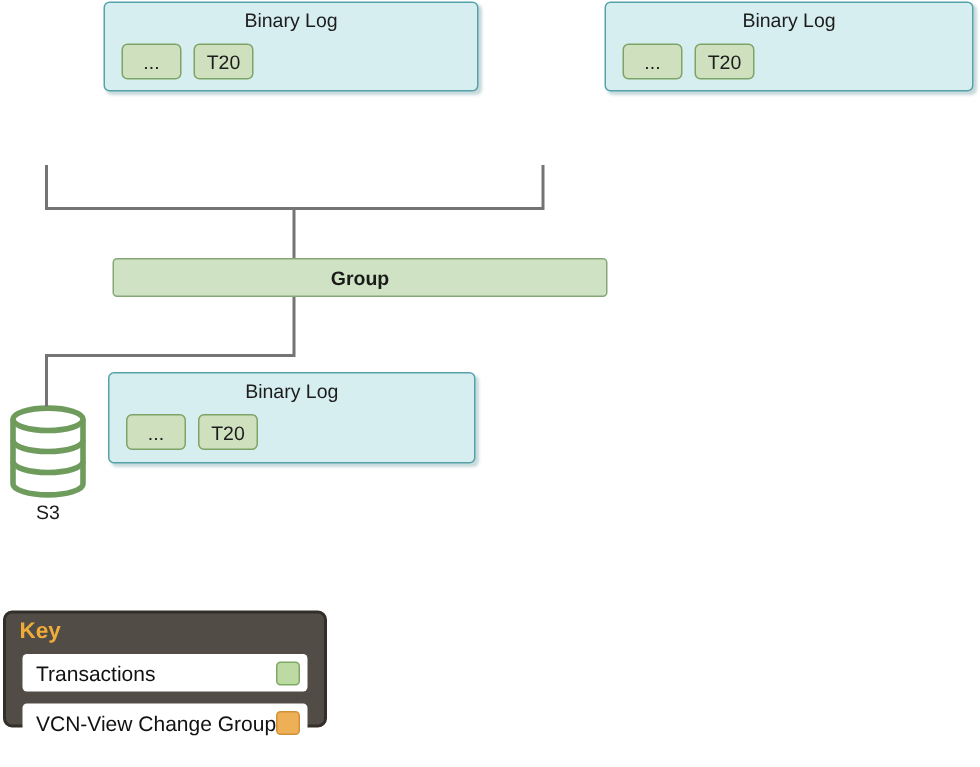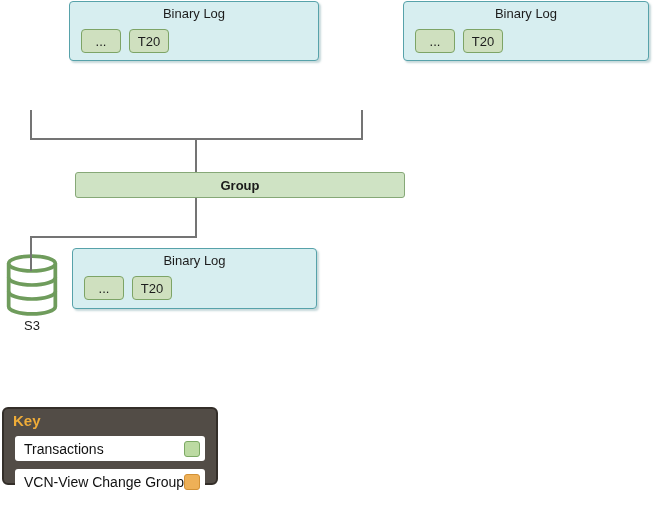--- a/index.html
+++ b/index.html
@@ -168,21 +168,21 @@
   <div class="binlog" style="left:72px; top:248px; width:245px; height:61px;">
     <div class="binlog-title">Binary Log</div>
     <div class="binlog-entries">
       <div class="txn-box">...</div>
       <div class="txn-box">T20</div>
     </div>
   </div>
 
 
 
-  <div class="server" style="left:3px; top:254px;">
+  <div class="server" style="left:3px; top:270px;">
     <svg width="56" height="62" viewBox="0 0 60 66">
       <path d="M5 10 L5 56 A25 8 0 0 0 55 56 L55 10" fill="#ffffff" stroke="#6f9c5c" stroke-width="4"></path>
       <ellipse cx="30" cy="10" rx="25" ry="8" fill="#ffffff" stroke="#6f9c5c" stroke-width="4"></ellipse>
       <path d="M5 25 A25 8 0 0 0 55 25" fill="none" stroke="#6f9c5c" stroke-width="4"></path>
       <path d="M5 40 A25 8 0 0 0 55 40" fill="none" stroke="#6f9c5c" stroke-width="4"></path>
     </svg>
     <div class="server-label">S3</div>
   </div>
 
   <div class="line" style="left:30px;  top:110px; width:1.5px;  height:28px;"></div>

